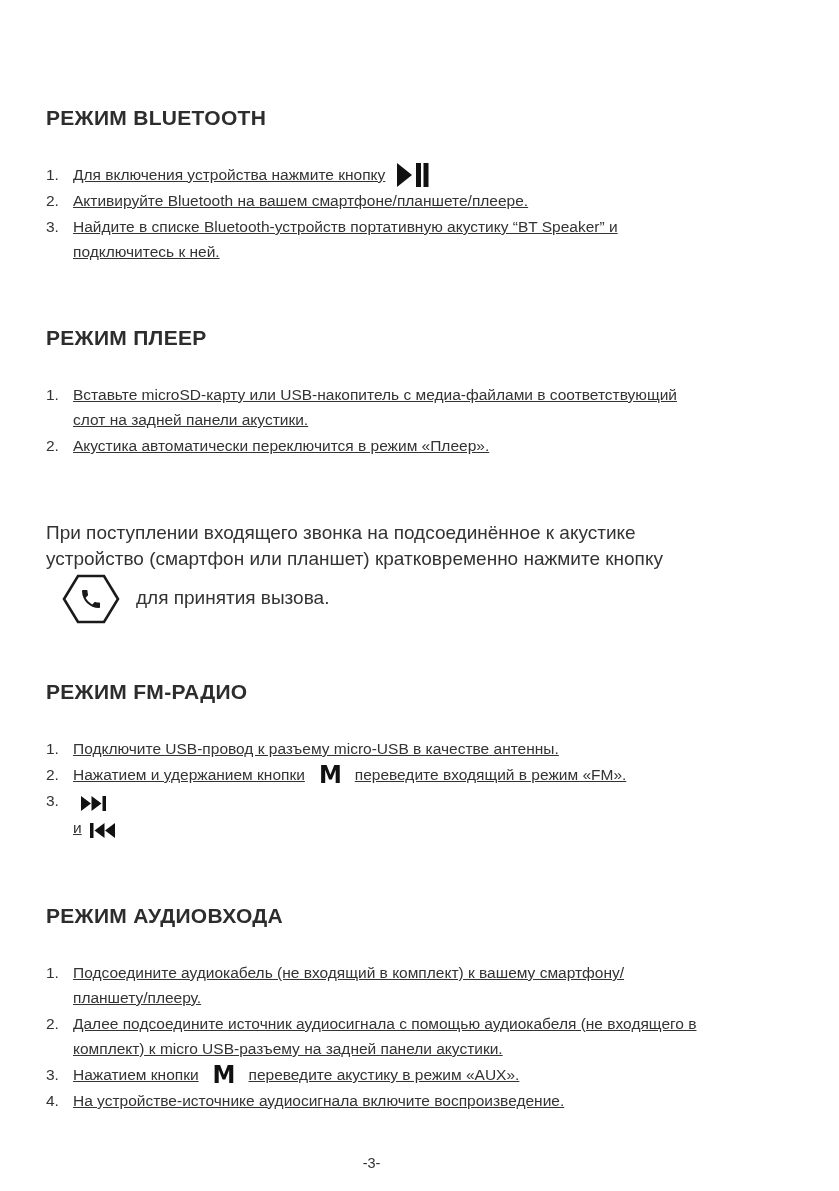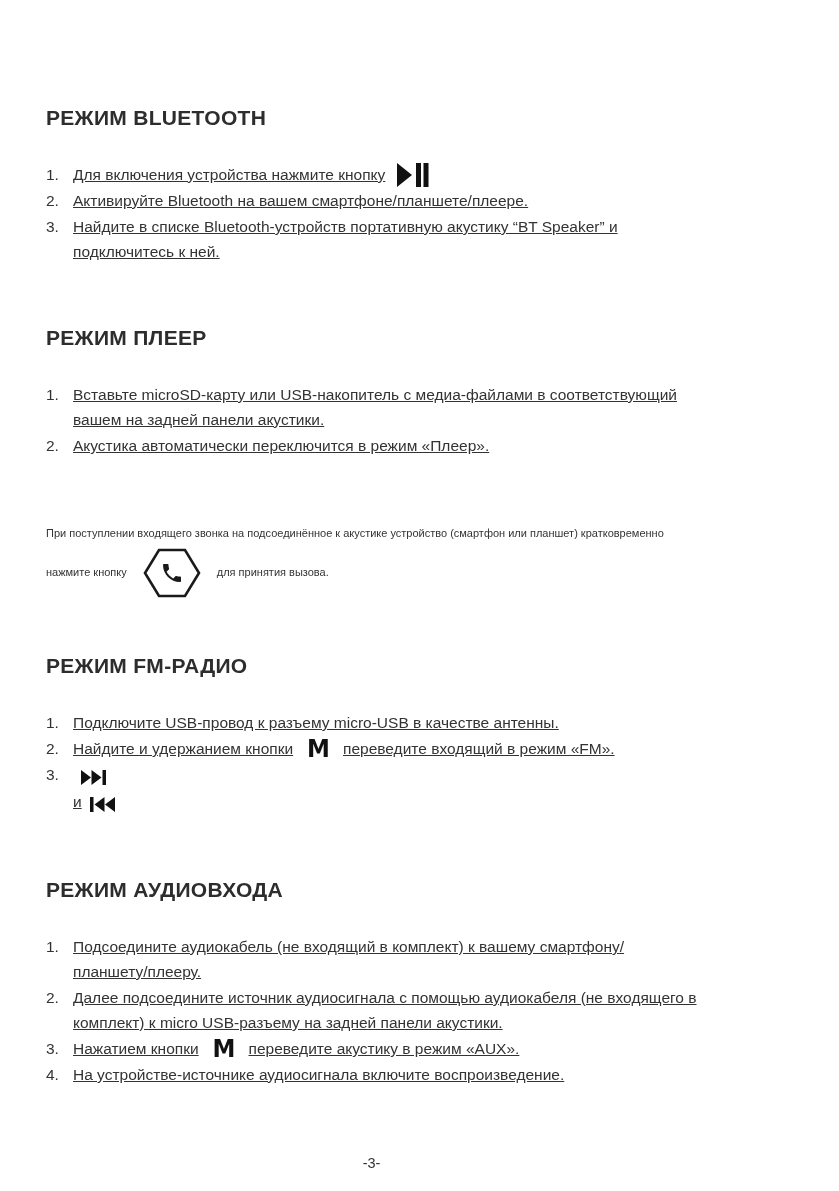--- a/index.html
+++ b/index.html
@@ -41,21 +41,21 @@
   }
   .li .num {
     flex: none;
     width: 27px;
   }
   .li .li-body {
     flex: 1;
     text-decoration: underline;
   }
   .para {
-    font-size: 11px;
+    font-size: 19px;
     line-height: 26px;
     margin: 0;
     max-width: 752px;
   }
   .icon {
     display: inline-block;
     vertical-align: middle;
   }
   .icon.pp {
     margin-left: 12px;
@@ -118,21 +118,21 @@
           <span class="li-body">Найдите в списке Bluetooth-устройств портативную акустику “BT Speaker” и подключитесь к ней.</span>
         </div>
       </div>
     </section>
 
     <section class="sec">
       <h2 class="sec-title">РЕЖИМ ПЛЕЕР</h2>
       <div class="list">
         <div class="li">
           <span class="num">1.</span>
-          <span class="li-body">Вставьте microSD-карту или USB-накопитель с медиа-файлами в соответствующий вашем на задней панели акустики.</span>
+          <span class="li-body">Вставьте microSD-карту или USB-накопитель с медиа-файлами в соответствующий слот на задней панели акустики.</span>
         </div>
         <div class="li">
           <span class="num">2.</span>
           <span class="li-body">Акустика автоматически переключится в режим «Плеер».</span>
         </div>
       </div>
     </section>
 
     <section class="sec" style="margin-bottom:54px;">
       <p class="para"><span>При поступлении входящего звонка на подсоединённое к акустике устройство (смартфон или планшет) кратковременно нажмите кнопку</span><span class="icon phone"><svg width="58" height="50" viewBox="0 0 58 50" xmlns="http://www.w3.org/2000/svg" style="display:inline-block;vertical-align:middle;">
@@ -145,21 +145,21 @@
 
     <section class="sec">
       <h2 class="sec-title">РЕЖИМ FM-РАДИО</h2>
       <div class="list">
         <div class="li">
           <span class="num">1.</span>
           <span class="li-body">Подключите USB-провод к разъему micro-USB  в качестве антенны.</span>
         </div>
         <div class="li">
           <span class="num">2.</span>
-          <span class="li-body"><span>Найдите и удержанием кнопки</span><span class="m-icon">M</span><span>переведите входящий в режим «FM».</span></span>
+          <span class="li-body"><span>Нажатием и удержанием кнопки</span><span class="m-icon">M</span><span>переведите входящий в режим «FM».</span></span>
         </div>
         <div class="li">
           <span class="num">3.</span>
           <span class="li-body"><span class="icon next"><svg width="25" height="15" viewBox="0 0 25 15" xmlns="http://www.w3.org/2000/svg" style="display:inline-block;vertical-align:middle;">
                   <polygon points="0,0 10,7.5 0,15" fill="#111111"></polygon>
                   <polygon points="10.5,0 20.5,7.5 10.5,15" fill="#111111"></polygon>
                   <rect x="21.5" y="0" width="3.5" height="15" fill="#111111"></rect>
                 </svg></span><br><span>и</span><span class="icon prev"><svg width="25" height="15" viewBox="0 0 25 15" xmlns="http://www.w3.org/2000/svg" style="display:inline-block;vertical-align:middle;">
                   <rect x="0" y="0" width="3.5" height="15" fill="#111111"></rect>
                   <polygon points="14.5,0 4.5,7.5 14.5,15" fill="#111111"></polygon>

